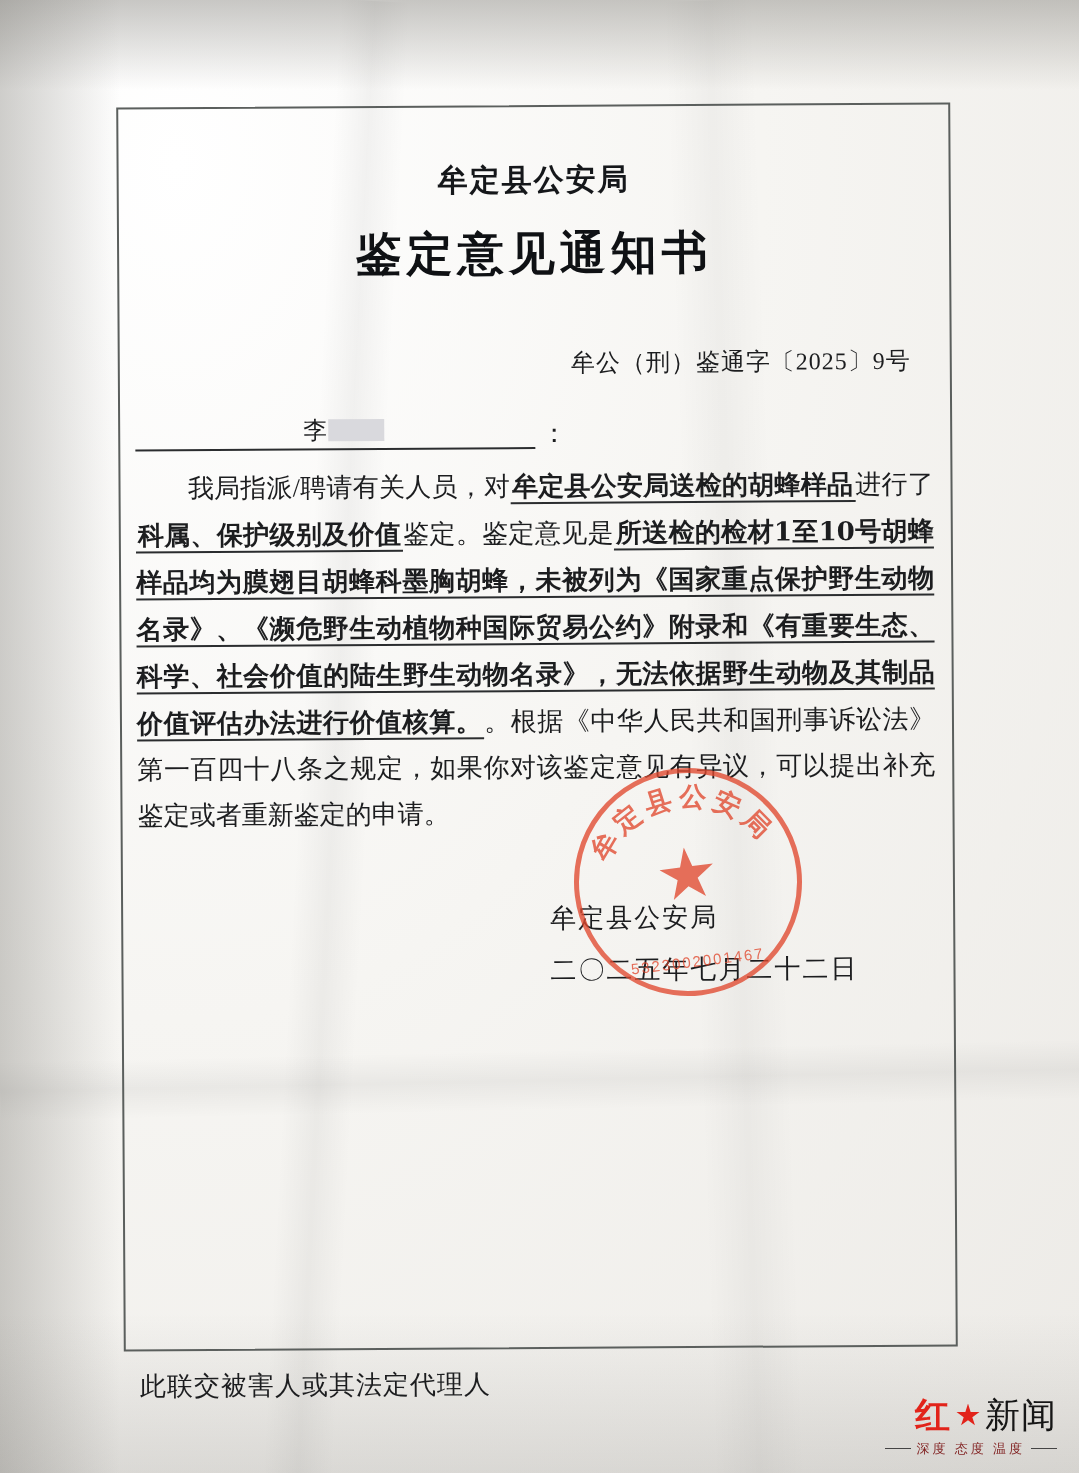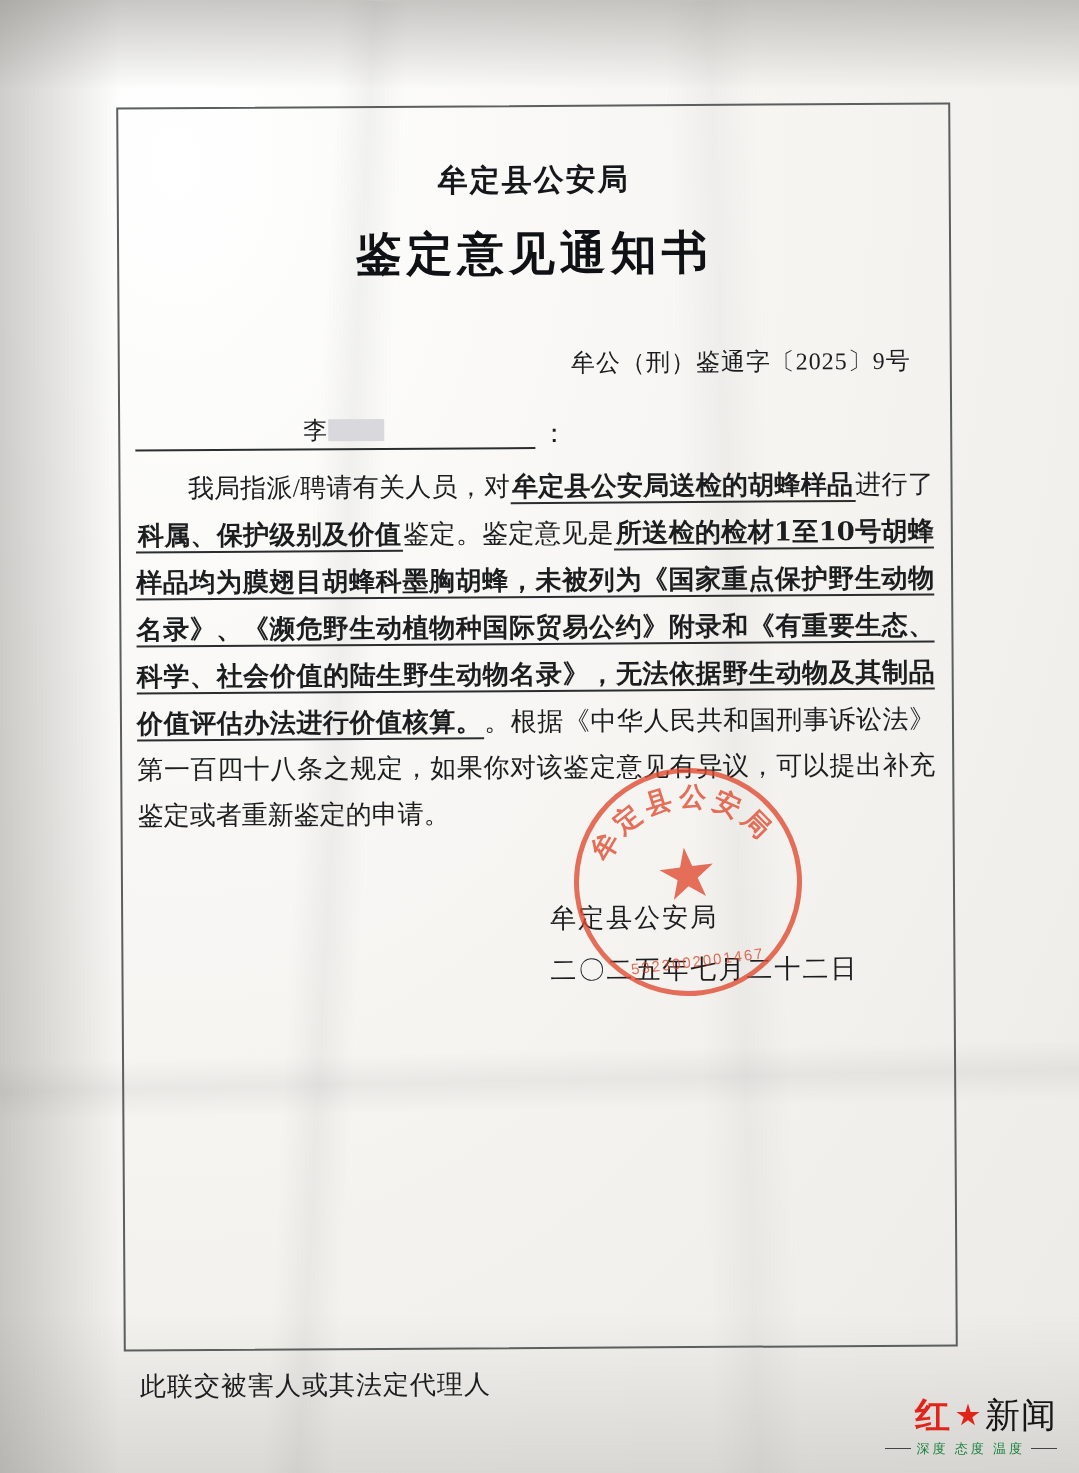--- a/index.html
+++ b/index.html
@@ -252,21 +252,21 @@
   }
   .brand-black {
     color: #161616;
     font-size: 35px;
     font-weight: 400;
     letter-spacing: 1px;
   }
   .brand-sub {
     margin-top: 9px;
     font-size: 13px;
-    color: #15803d;
+    color: #7f1d1d;
     letter-spacing: 3px;
     display: flex;
     align-items: center;
     justify-content: flex-end;
     gap: 6px;
   }
   .brand-sub .rule {
     display: inline-block;
     width: 26px;
     height: 1px;

